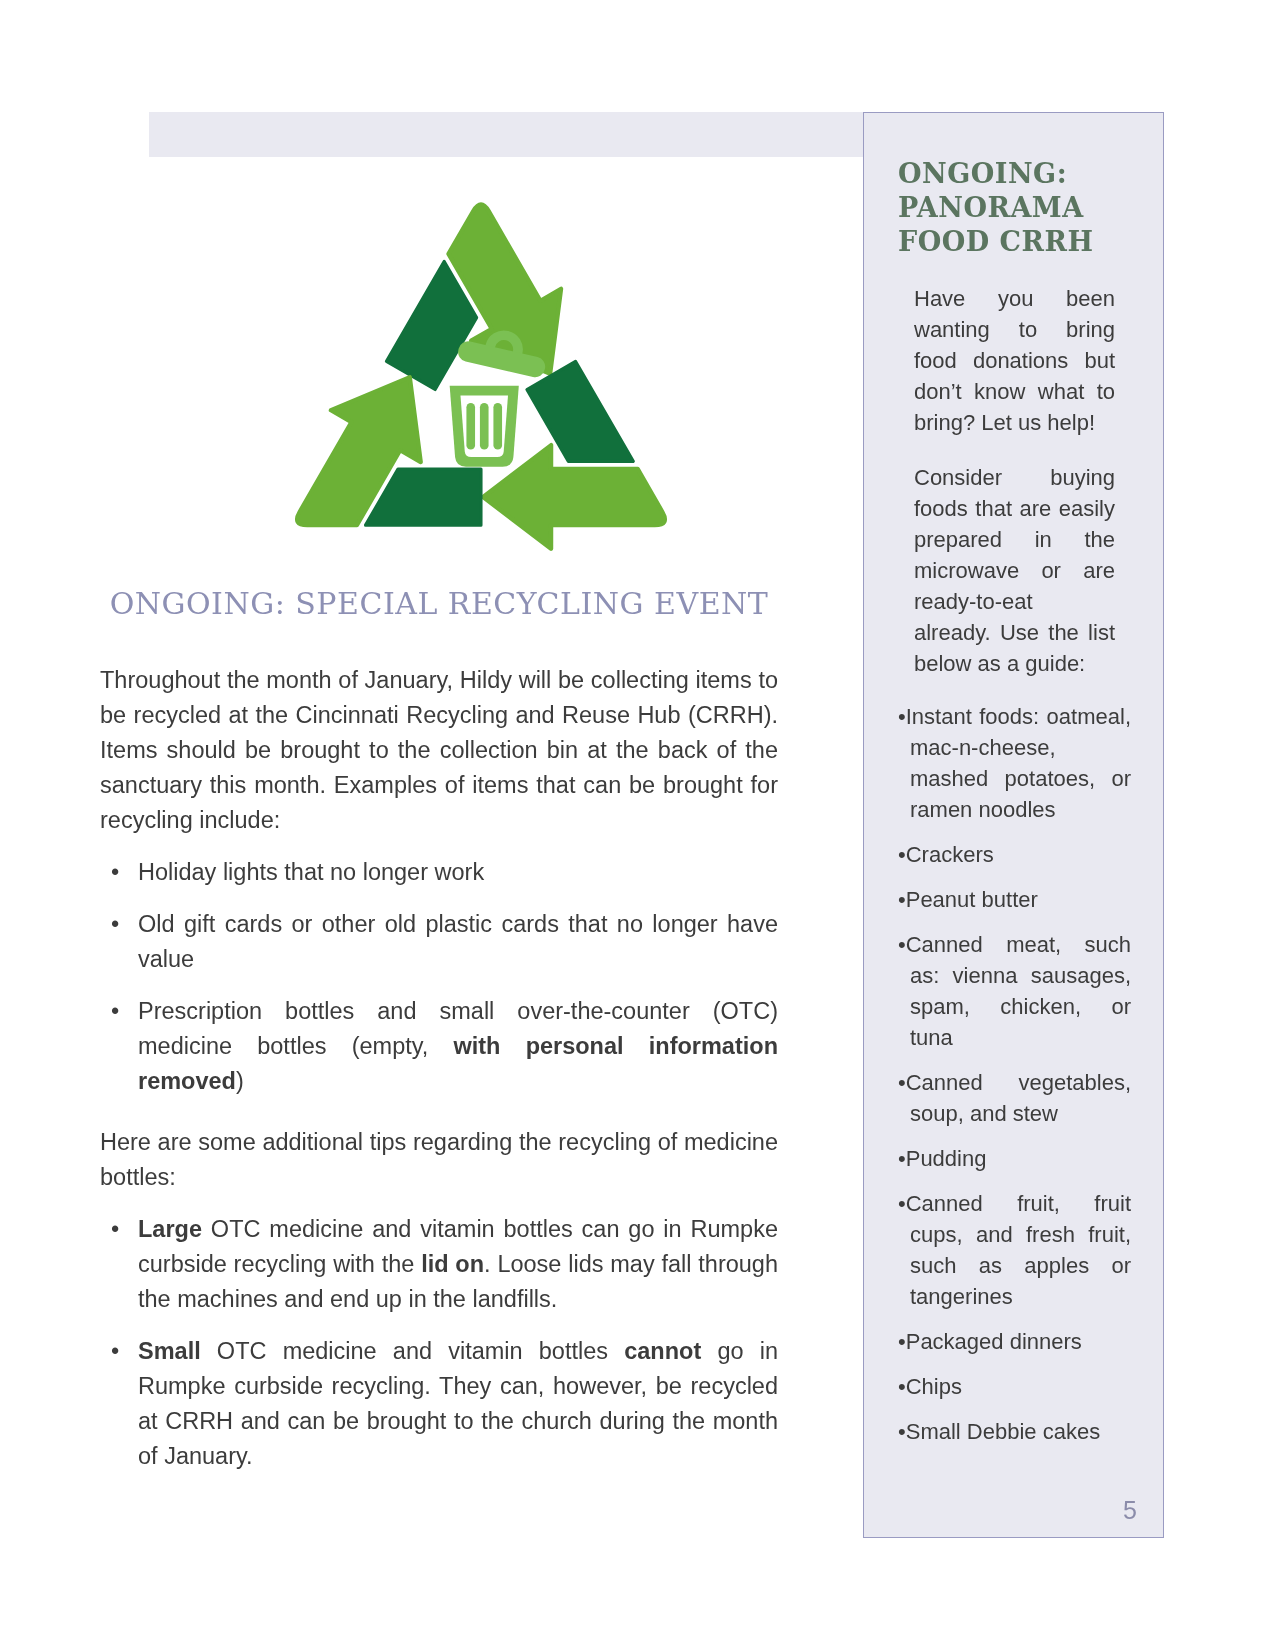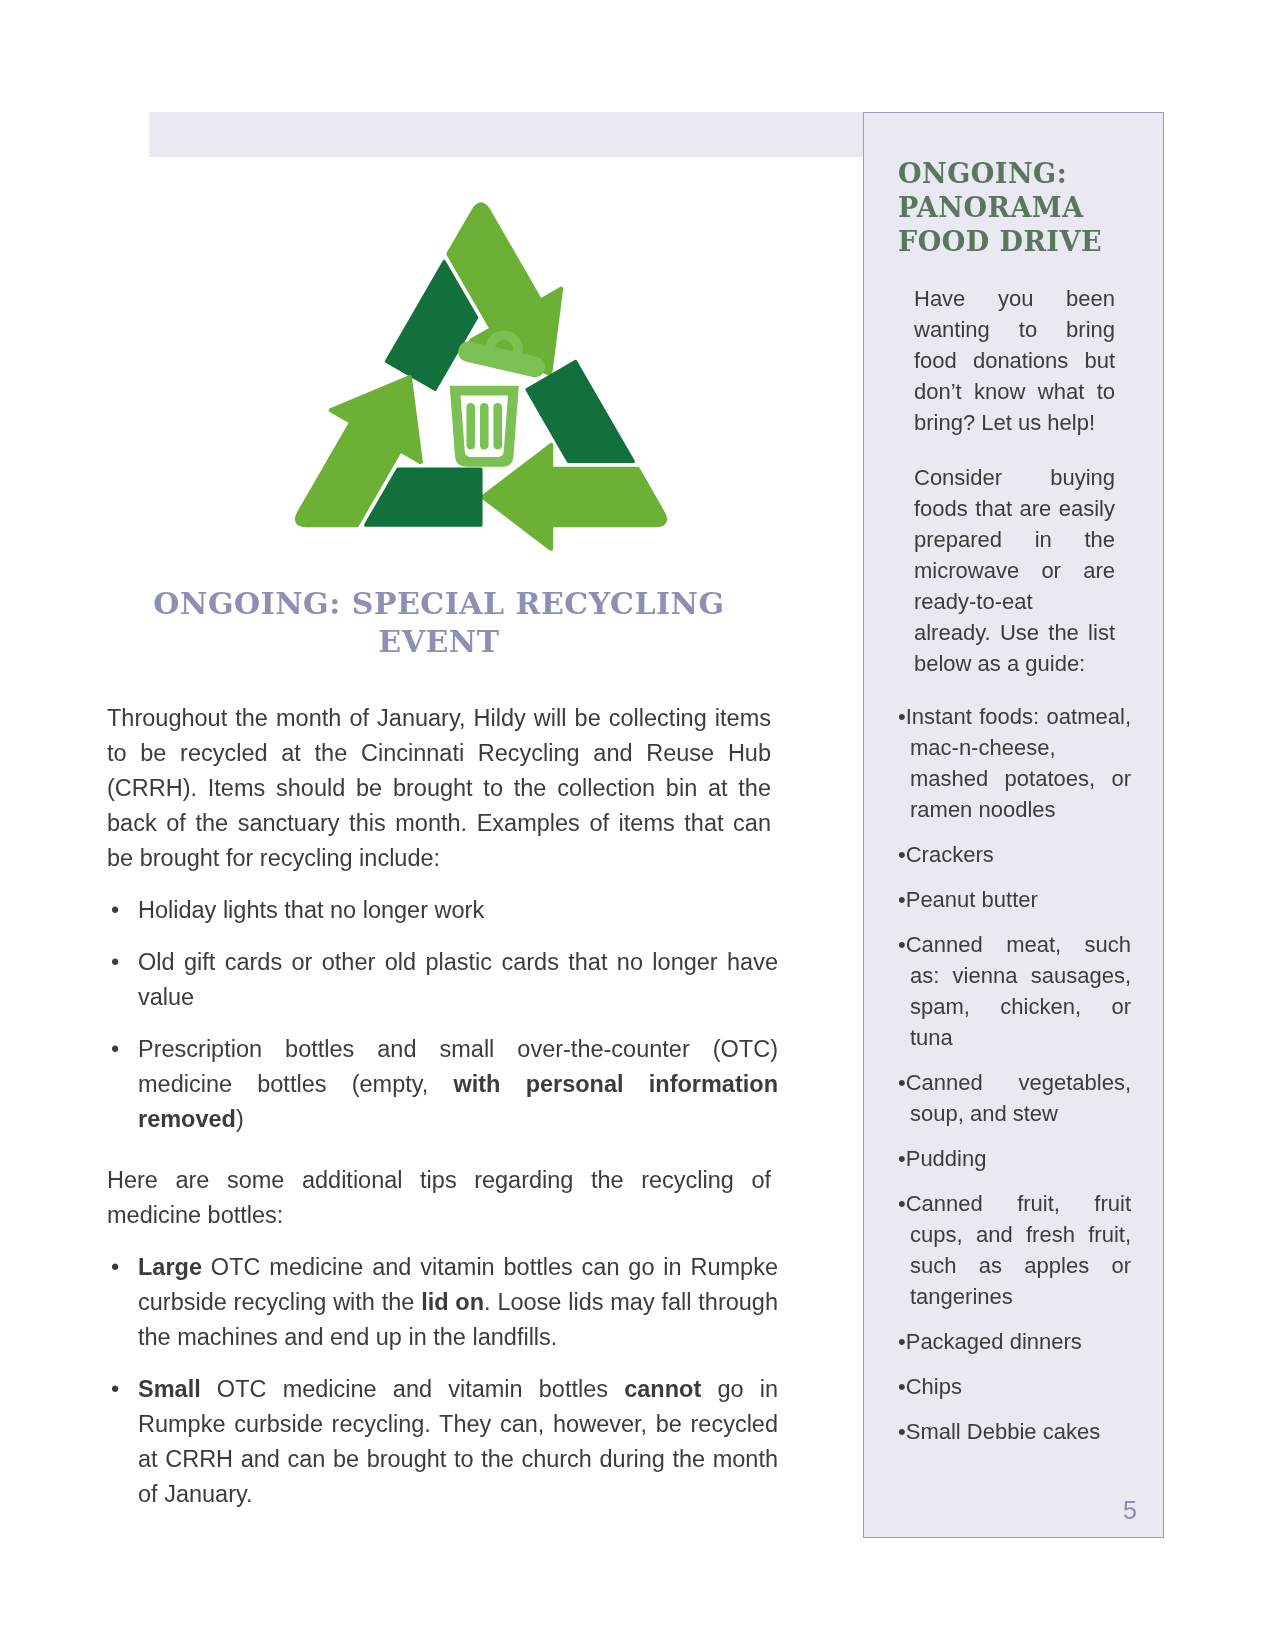--- a/index.html
+++ b/index.html
@@ -27,25 +27,25 @@
   .arrow-dark{fill:var(--dark-green,#11703c);stroke:var(--dark-green,#11703c);stroke-width:3;stroke-linejoin:round;}
   .arrow-light{fill:var(--light-green,#6cb136);stroke:var(--light-green,#6cb136);stroke-width:4;stroke-linejoin:round;}
   .trash-green{fill:var(--trash-green,#7bc053);}
   .trash-white{fill:#ffffff;}
   .trash-handle{fill:none;stroke:var(--trash-green,#7bc053);stroke-width:9;}
 
   .main-text{position:absolute;left:100px;top:585px;width:678px;}
   .main-title{
     margin:0;text-align:center;
     font-family:"DejaVu Serif","Liberation Serif",serif;
-    font-weight:bold;font-size:30px;line-height:38px;
+    font-weight:normal;font-size:30px;line-height:38px;
     color:var(--main-heading,#8d90b4);letter-spacing:.5px;
   }
   .main-text p{
-    margin:7px;margin-top:40px;
+    margin:0;margin-top:40px;
     font-size:23.5px;line-height:35px;text-align:justify;
   }
   .main-text p.follow{margin-top:26px;}
   ul.main-bullets{list-style:none;margin:10px 0 0 0;padding:0;}
   ul.main-bullets li{
     position:relative;margin-top:17px;padding-left:38px;
     font-size:23.5px;line-height:35px;text-align:justify;
   }
   ul.main-bullets li::before{
     content:"\2022";position:absolute;left:11px;top:0;
@@ -119,21 +119,21 @@
       <li><span>Prescription bottles and small over-the-counter (OTC) medicine bottles (empty, </span><span class="b">with personal information removed</span><span>)</span></li>
     </ul>
     <p class="follow">Here are some additional tips regarding the recycling of medicine bottles:</p>
     <ul class="main-bullets">
       <li><span class="b">Large</span><span> OTC medicine and vitamin bottles can go in Rumpke curbside recycling with the </span><span class="b">lid on</span><span>. Loose lids may fall through the machines and end up in the landfills.</span></li>
       <li><span class="b">Small</span><span> OTC medicine and vitamin bottles </span><span class="b">cannot</span><span> go in Rumpke curbside recycling. They can, however, be recycled at CRRH and can be brought to the church during the month of January.</span></li>
     </ul>
   </div>
 
   <div class="sidebar">
-    <h2 class="sidebar-title">ONGOING: PANORAMA FOOD DRIVE</h2>
+    <h2 class="sidebar-title">ONGOING: PANORAMA FOOD CRRH</h2>
     <p>Have you been wanting to bring food donations but don’t know what to bring? Let us help!</p>
     <p>Consider buying foods that are easily prepared in the microwave or are ready-to-eat already. Use the list below as a guide:</p>
     <ul class="side-bullets">
       <li>Instant foods: oatmeal, mac-n-cheese, mashed potatoes, or ramen noodles</li>
       <li>Crackers</li>
       <li>Peanut butter</li>
       <li>Canned meat, such as: vienna sausages, spam, chicken, or tuna</li>
       <li>Canned vegetables, soup, and stew</li>
       <li>Pudding</li>
       <li>Canned fruit, fruit cups, and fresh fruit, such as apples or tangerines</li>

